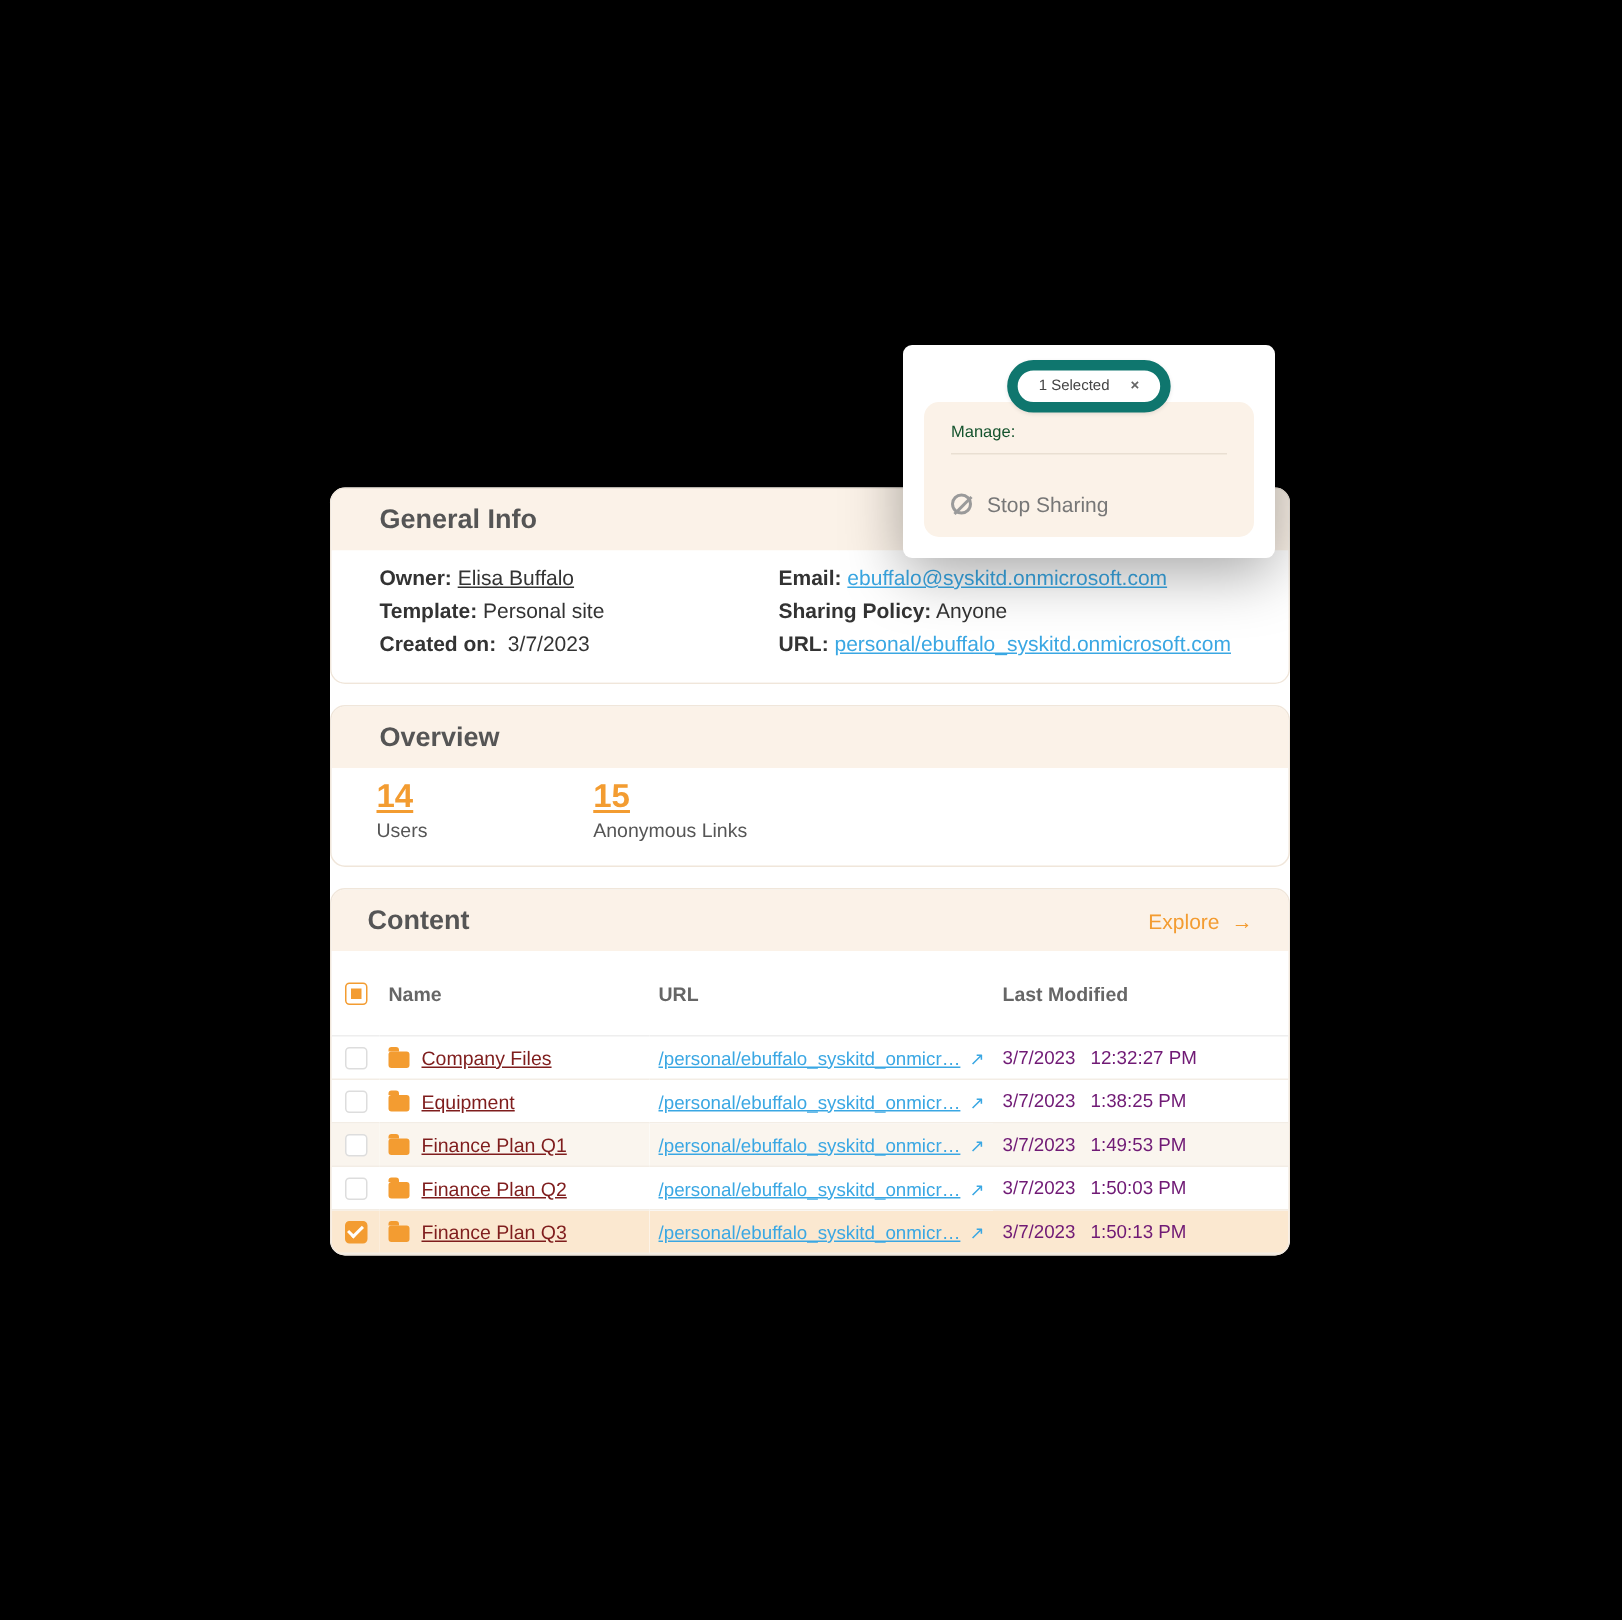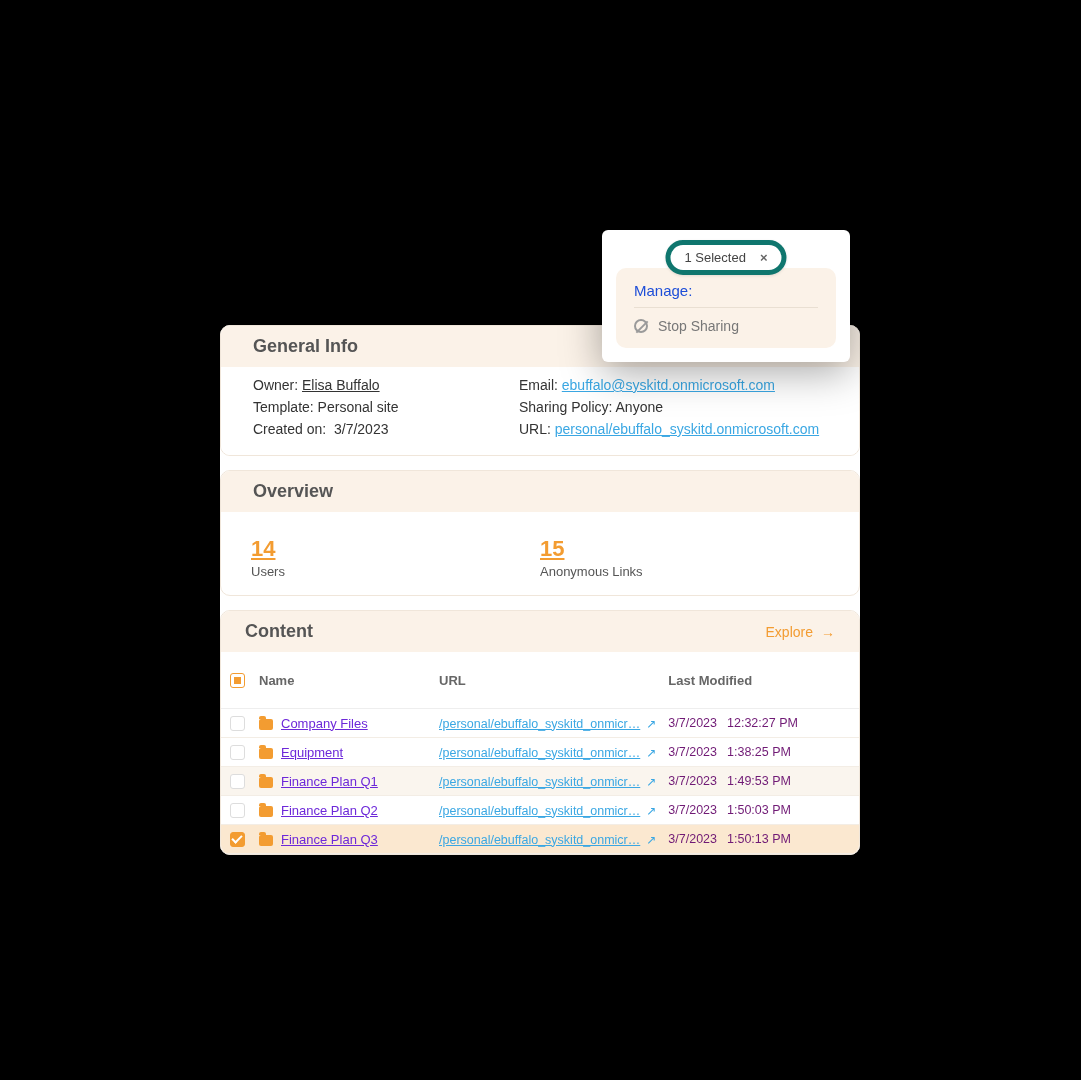--- a/index.html
+++ b/index.html
@@ -3,50 +3,50 @@
 <meta charset="utf-8">
 <style>
   *{box-sizing:border-box;font-family:"Segoe UI",Arial,sans-serif}
   body{margin:0;background:#000;width:1081px;height:1080px;position:relative}
   .card{position:absolute;left:220px;top:325px;width:640px;background:#fff;border-radius:10px;box-shadow:0 4px 28px rgba(0,0,0,.25);overflow:visible}
   .section-header{background:#fbf2e8;border-radius:8px 8px 0 0;padding:10px 32px;font-size:18px;font-weight:600;color:#555}
   .section-body{background:#fff;padding:10px 32px 18px}
   .section{margin-bottom:14px;border:1px solid #f0e6da;border-radius:10px;overflow:hidden}
   .section:last-child{margin-bottom:0}
   .row-2col{display:grid;grid-template-columns:250px 1fr;gap:6px 16px;font-size:14px;color:#333}
-  .lbl{font-weight:400;color:#333}
-  .oval{display:grid;grid-template-columns:repeat(2,1fr);padding:24px 30px 16px}
+  .lbl{font-weight:700;color:#333}
+  .oval{display:grid;grid-template-columns:repeat(4,1fr);padding:6px 30px 16px}
   .metric-num{color:#f39c31;font-size:22px;font-weight:700;text-decoration:underline}
   .metric-lbl{font-size:13px;color:#555;margin-top:2px}
   a.link{color:#3aa7e3;text-decoration:underline}
   .content-header{display:flex;justify-content:space-between;align-items:center;background:#fbf2e8;padding:10px 24px;font-size:18px;font-weight:600;color:#555}
   .explore{display:flex;align-items:center;gap:8px;font-size:14px;font-weight:500;color:#f39c31;cursor:pointer}
   table{width:100%;border-collapse:collapse;font-size:13px;color:#444}
   th{text-align:left;font-weight:700;color:#666;padding:20px 6px;border-bottom:1px solid #eee;background:#fff}
   td{padding:6px;border-bottom:1px solid #f3ede5}
   tr.alt{background:#faf5ee}
   tr.sel{background:#fbe8d0}
   .chk{width:15px;height:15px;border:1px solid #ddd;border-radius:3px;display:inline-block;vertical-align:middle;background:#fff}
   .chk.hd{border-color:#f39c31;background:linear-gradient(#f39c31,#f39c31) center/7px 7px no-repeat}
   .chk.on{background:#f39c31;border-color:#f39c31;position:relative}
   .chk.on::after{content:"";position:absolute;left:3px;top:0px;width:4px;height:8px;border:2px solid #fff;border-top:none;border-left:none;transform:rotate(45deg)}
   .fold{width:14px;height:11px;background:#f39c31;border-radius:2px;display:inline-block;vertical-align:middle;margin-right:8px;position:relative}
   .fold::before{content:"";position:absolute;top:-3px;left:0;width:7px;height:3px;background:#f39c31;border-radius:2px 2px 0 0}
-  .fname{text-decoration:underline;color:#6d28d9}
+  .fname{text-decoration:underline;color:#7f1d1d}
   .url-cell a{color:#3aa7e3;text-decoration:underline;font-size:12.5px}
   .open{color:#3aa7e3;margin-left:6px;font-size:12px;display:inline-block}
   .date{color:#701a75;font-size:12.5px;white-space:nowrap}
   .time{margin-left:10px}
   
   .float{position:absolute;left:602px;top:230px;width:248px;background:#fff;border-radius:6px;box-shadow:0 10px 40px rgba(0,0,0,.35);padding:30px 14px 14px;z-index:5}
-  .pill{position:absolute;top:10px;left:50%;transform:translateX(-50%);background:#fff;border:5px solid #0f766e;border-radius:18px;padding:5px 14px;font-size:13px;color:#444;display:flex;align-items:center;gap:14px;box-shadow:0 1px 3px rgba(0,0,0,.1)}
+  .pill{position:absolute;top:10px;left:50%;transform:translateX(-50%);background:#fff;border:7px solid #0f766e;border-radius:18px;padding:5px 14px;font-size:10px;color:#444;display:flex;align-items:center;gap:14px;box-shadow:0 1px 3px rgba(0,0,0,.1)}
   .pill .x{font-weight:700;color:#666;cursor:pointer}
   .manage-box{background:#fbf2e8;border-radius:10px;padding:14px 18px;margin-top:8px}
-  .manage-title{color:#1d4ed8;font-size:15px;margin-bottom:8px}
-  .stop{display:flex;align-items:center;gap:10px;color:#777;font-size:14px;padding-top:10px;border-top:1px solid #e9dfd2;cursor:pointer}
+  .manage-title{color:#14532d;font-size:11px;margin-bottom:8px}
+  .stop{display:flex;align-items:center;gap:10px;color:#777;font-size:14px;padding-top:25px;border-top:1px solid #e9dfd2;cursor:pointer}
   .ban{width:14px;height:14px;border:2px solid #9a9a9a;border-radius:50%;position:relative}
   .ban::after{content:"";position:absolute;left:-2px;top:5px;width:16px;height:2px;background:#9a9a9a;transform:rotate(-45deg)}
   .arrow{font-size:14px}
   .td-chk{width:32px;text-align:center}
   .td-name{width:180px}
   .td-url{width:220px;white-space:nowrap;overflow:hidden}
 </style>
 </head>
 <body>
 

